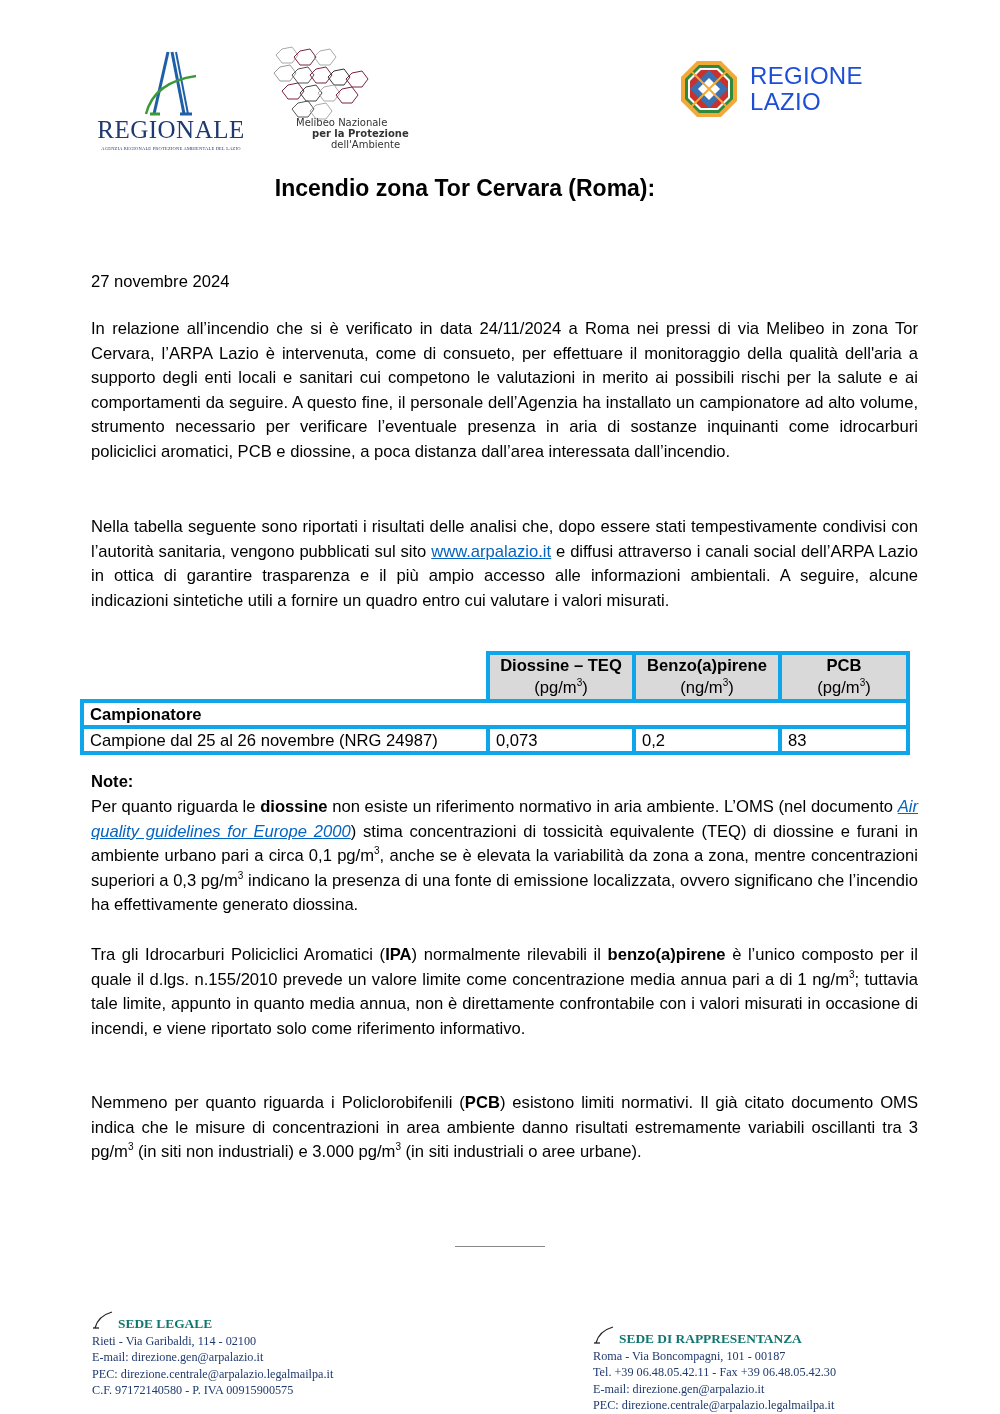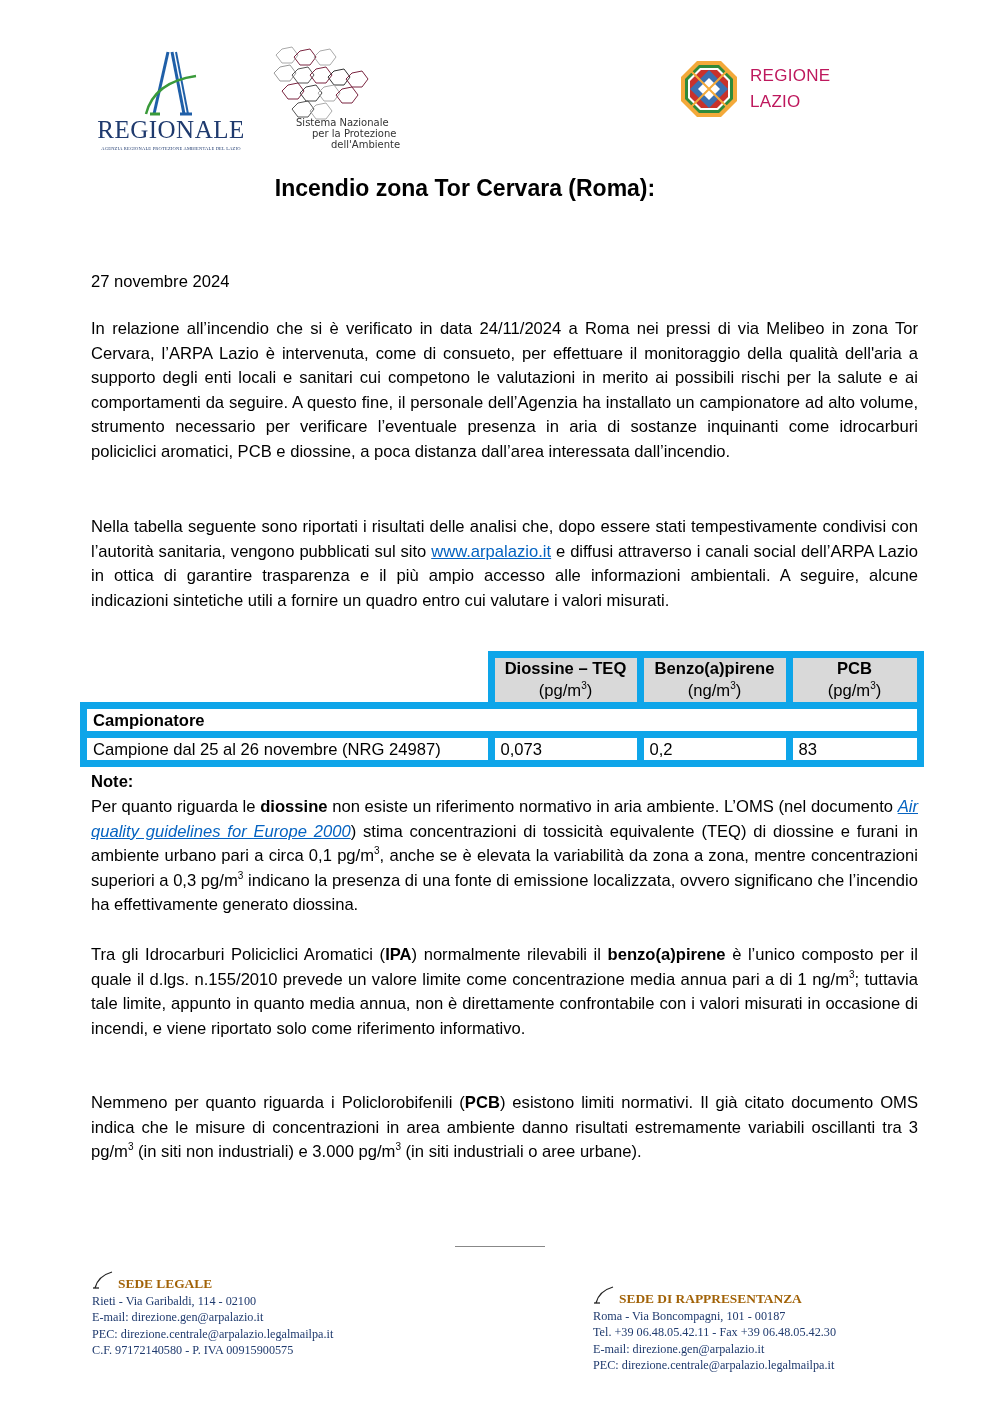--- a/index.html
+++ b/index.html
@@ -10,55 +10,55 @@
   
   .arpa-logo { left: 96px; top: 48px; width: 150px; height: 110px; }
   .arpa-word { position: absolute; left: 0; top: 68px; width: 150px; text-align: center;
                font-family: "Liberation Serif", "DejaVu Serif", serif; font-size: 25px;
                color: #1f3a6e; letter-spacing: 0.5px; }
   .arpa-sub { position: absolute; left: 0; top: 98px; width: 150px; text-align: center;
               font-family: "Liberation Serif", serif; font-size: 4.5px; color: #1f3a6e; letter-spacing: 0.2px; }
   .snpa-logo { left: 268px; top: 45px; width: 170px; height: 110px; }
   .snpa-text { position: absolute; left: 28px; top: 72px; font-family: "DejaVu Sans", sans-serif;
                font-size: 10px; line-height: 11px; color: #333; }
-  .snpa-text .l2 { padding-left: 16px; }
+  .snpa-text .l2 { padding-left: 16px; font-weight: bold; }
   .snpa-text .l3 { padding-left: 35px; }
   .regione-logo { left: 680px; top: 60px; width: 210px; height: 60px; }
   .regione-word { position: absolute; left: 70px; top: 3px; font-family: "Liberation Sans", sans-serif;
-                  font-size: 17px; line-height: 26px; color: #be185d; letter-spacing: 0.3px; }
+                  font-size: 24px; line-height: 26px; color: #1d4ed8; letter-spacing: 0.3px; }
 
   
   .title { left: 0; top: 170px; width: 930px; text-align: center; font-weight: bold;
            font-size: 23px; line-height: 36px; }
 
   .text { left: 91px; width: 827px; font-size: 16.6px; line-height: 24.6px; text-align: justify; }
   .date { top: 270px; }
   .p1 { top: 317px; }
   .p2 { top: 515px; }
   a.link { color: #0563c1; text-decoration: underline; }
   sup { font-size: 10px; line-height: 0; vertical-align: super; }
 
   
   table.res { position: absolute; left: 80px; top: 651px; border-collapse: collapse;
               font-size: 16.6px; }
-  table.res td { border: 7px solid #0ea5e9; padding: 0 6px; height: 22px; line-height: 21px; }
+  table.res td { border: 4px solid #0ea5e9; padding: 0 6px; height: 22px; line-height: 21px; }
   table.res td.empty { border: none; border-bottom: 1px solid #444; }
   table.res td.hd { background: #d9d9d9; text-align: center; line-height: 22px; height: 44px; }
   table.res td.num { text-align: left; }
   .c0 { width: 392px; } .c1 { width: 130px; } .c2 { width: 130px; } .c3 { width: 112px; }
 
   .note-h { top: 770px; font-weight: bold; }
   .n1 { top: 795px; }
   .n2 { top: 943px; }
   .n3 { top: 1091px; }
 
   .sep { left: 455px; top: 1246px; width: 90px; height: 1px; background: #888; }
 
   .foot { font-family: "Liberation Serif", "DejaVu Serif", serif; color: #1f3a6e; font-size: 12.2px; line-height: 16.5px; }
-  .foot .fh { font-weight: bold; font-size: 13.4px; color: #a16207; }
+  .foot .fh { font-weight: bold; font-size: 13.4px; color: #0f766e; margin-top: 40px; }
   .foot-l { left: 92px; top: 1270px; width: 400px; }
   .foot-r { left: 593px; top: 1285px; width: 320px; }
   .swoosh { display: inline-block; width: 22px; height: 20px; vertical-align: -2px; margin-right: 4px; }
 </style>
 </head>
 <body>
 
 <div class="abs arpa-logo">
   <svg width="150" height="70" viewBox="0 0 150 70">
     <path d="M72 4 L58 66" stroke="#1f5fa8" stroke-width="3" fill="none"></path>
@@ -85,21 +85,21 @@
       <polygon points="84,28 94,26 100,34 94,42 84,42 78,34" stroke="#7a2540"></polygon>
       <polygon points="20,40 30,38 36,46 30,54 20,54 14,46" stroke="#7a2540"></polygon>
       <polygon points="38,42 48,40 54,48 48,56 38,56 32,48" stroke="#444"></polygon>
       <polygon points="56,42 66,40 72,48 66,56 56,56 50,48" stroke="#aaa"></polygon>
       <polygon points="74,44 84,42 90,50 84,58 74,58 68,50" stroke="#7a2540"></polygon>
       <polygon points="30,58 40,56 46,64 40,72 30,72 24,64" stroke="#555"></polygon>
       <polygon points="48,60 58,58 64,66 58,74 48,74 42,66" stroke="#aaa"></polygon>
     </g>
   </svg>
   <div class="snpa-text">
-    <div>Sistema Nazionale</div>
+    <div>Melibeo Nazionale</div>
     <div class="l2">per la Protezione</div>
     <div class="l3">dell'Ambiente</div>
   </div>
 </div>
 
 <div class="abs regione-logo">
   <svg width="58" height="58" viewBox="0 0 58 58">
     <polygon points="17,1 41,1 57,17 57,41 41,57 17,57 1,41 1,17" fill="#f3a93a"></polygon>
     <polygon points="19,5 39,5 53,19 53,39 39,53 19,53 5,39 5,19" fill="#2f8a3a"></polygon>
     <polygon points="20,8 38,8 50,20 50,38 38,50 20,50 8,38 8,20" fill="#ffffff"></polygon>

